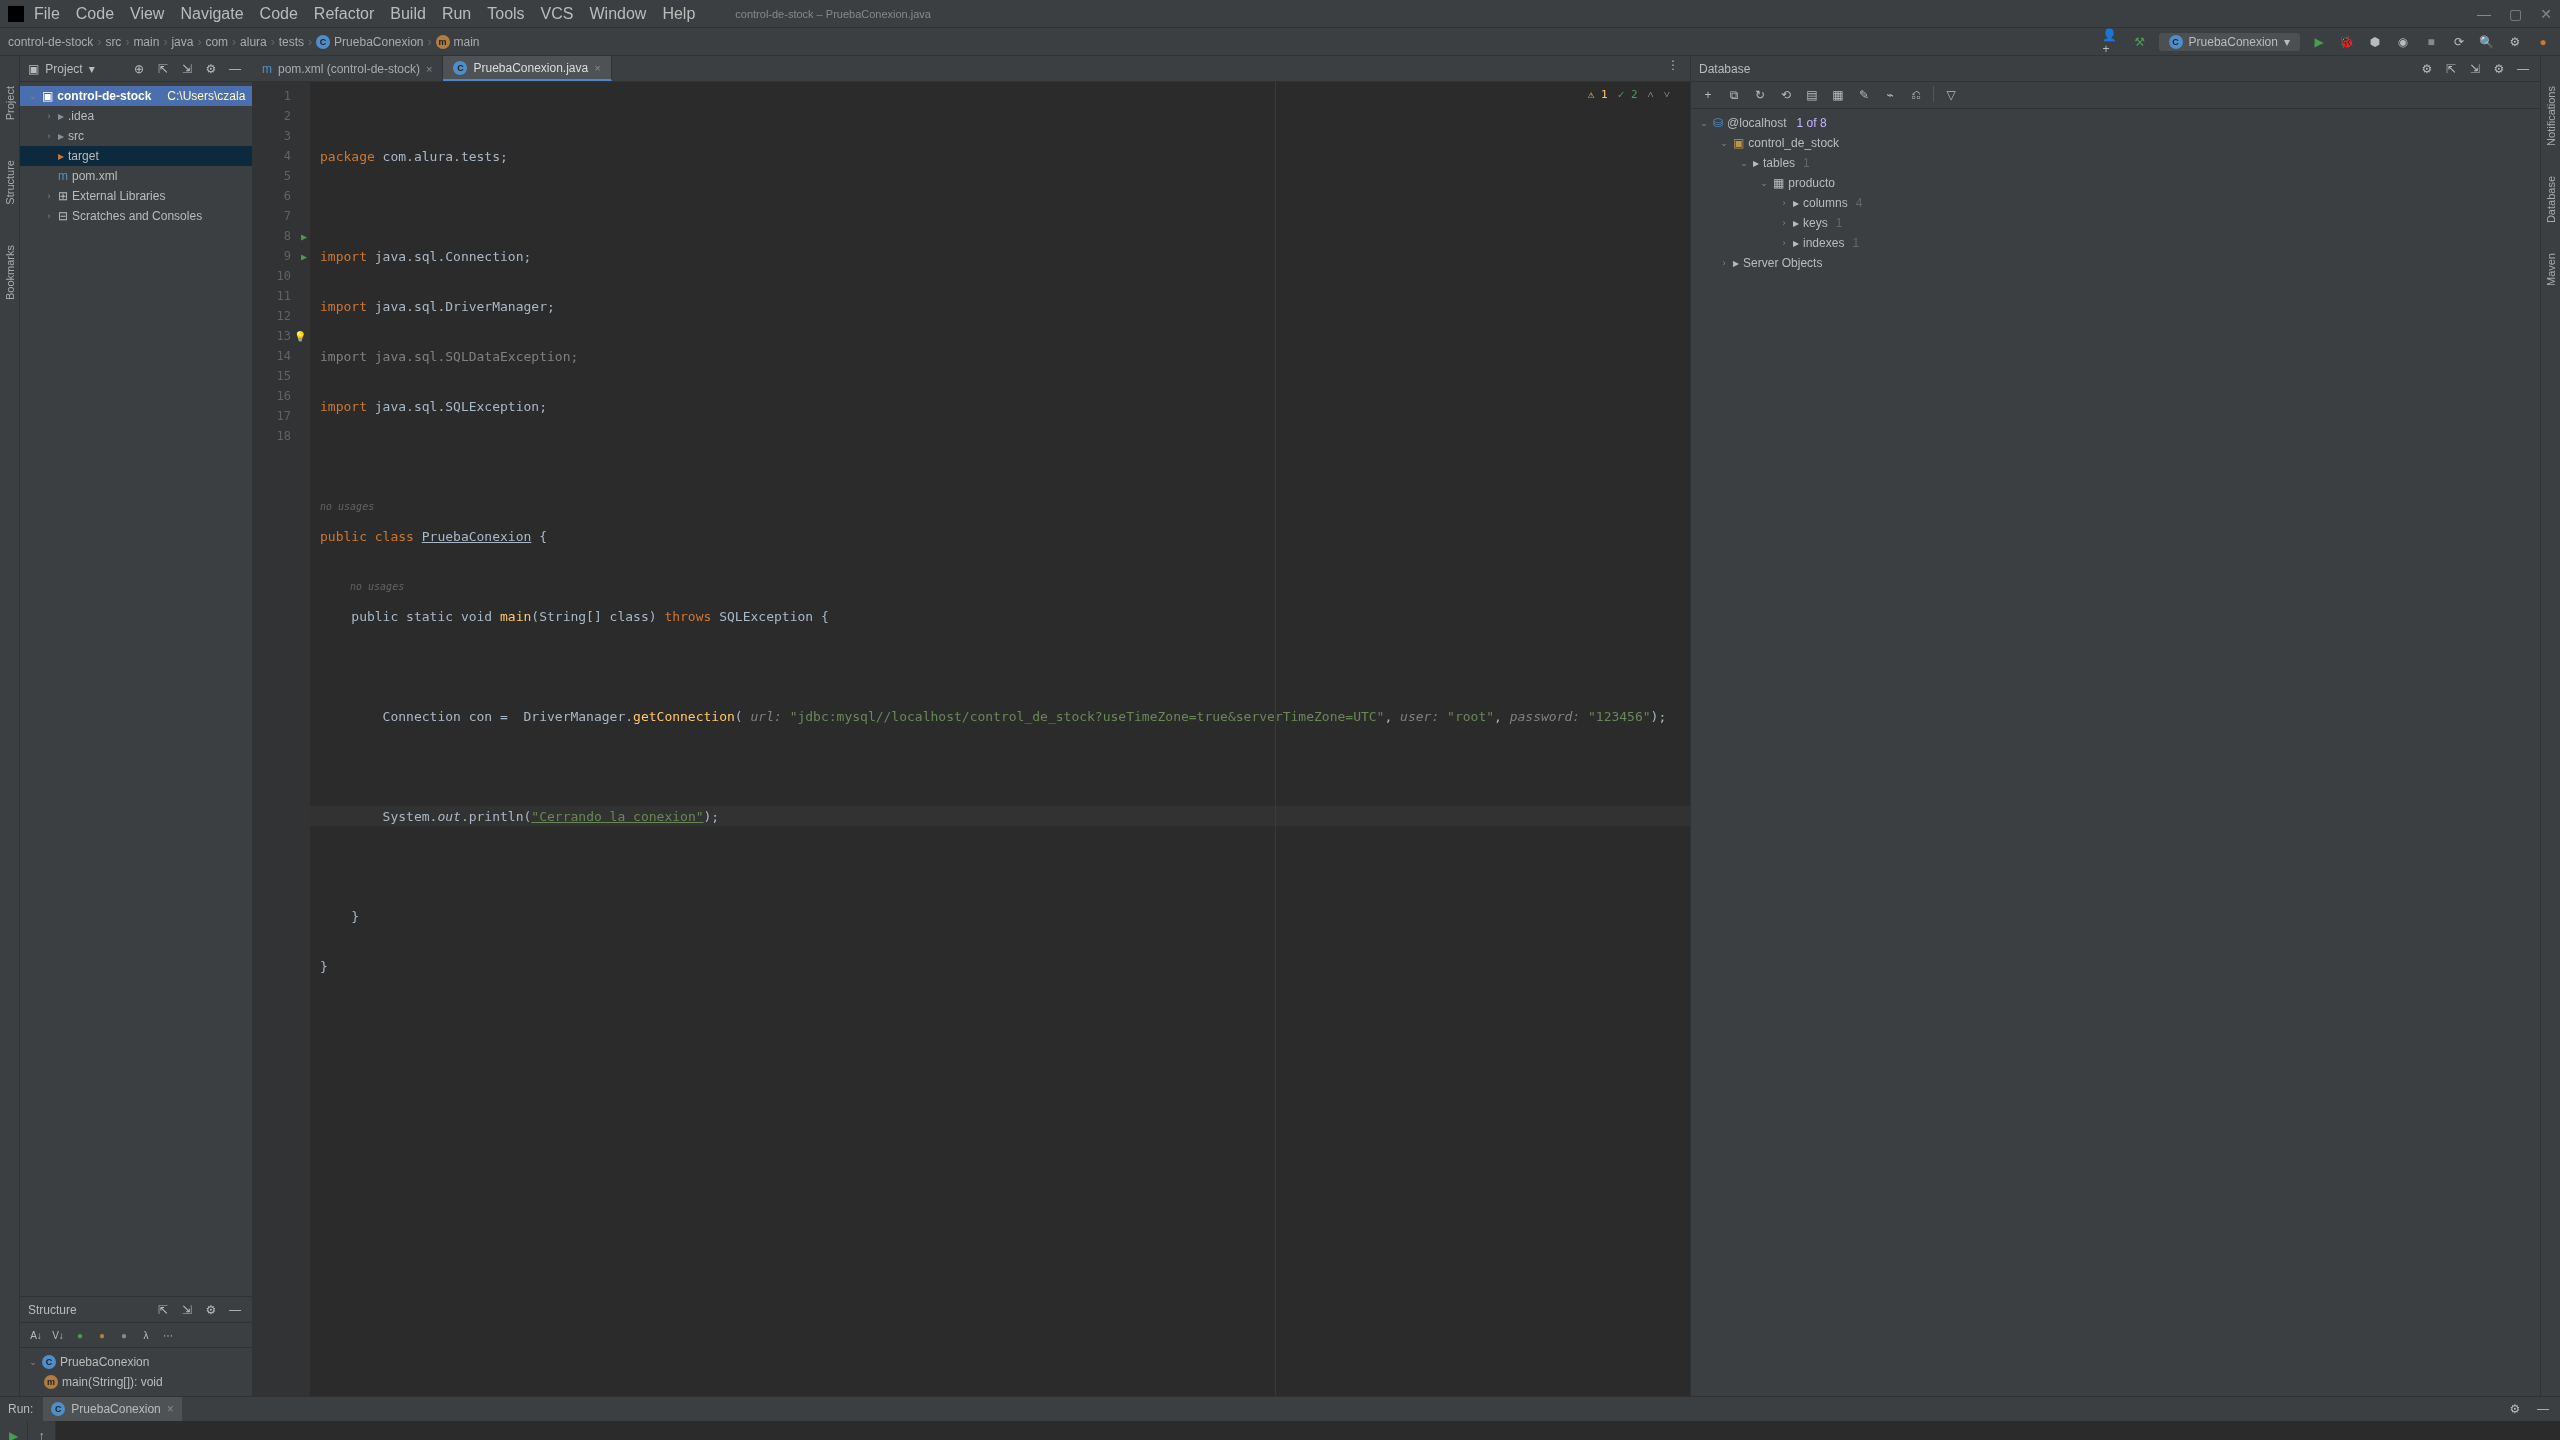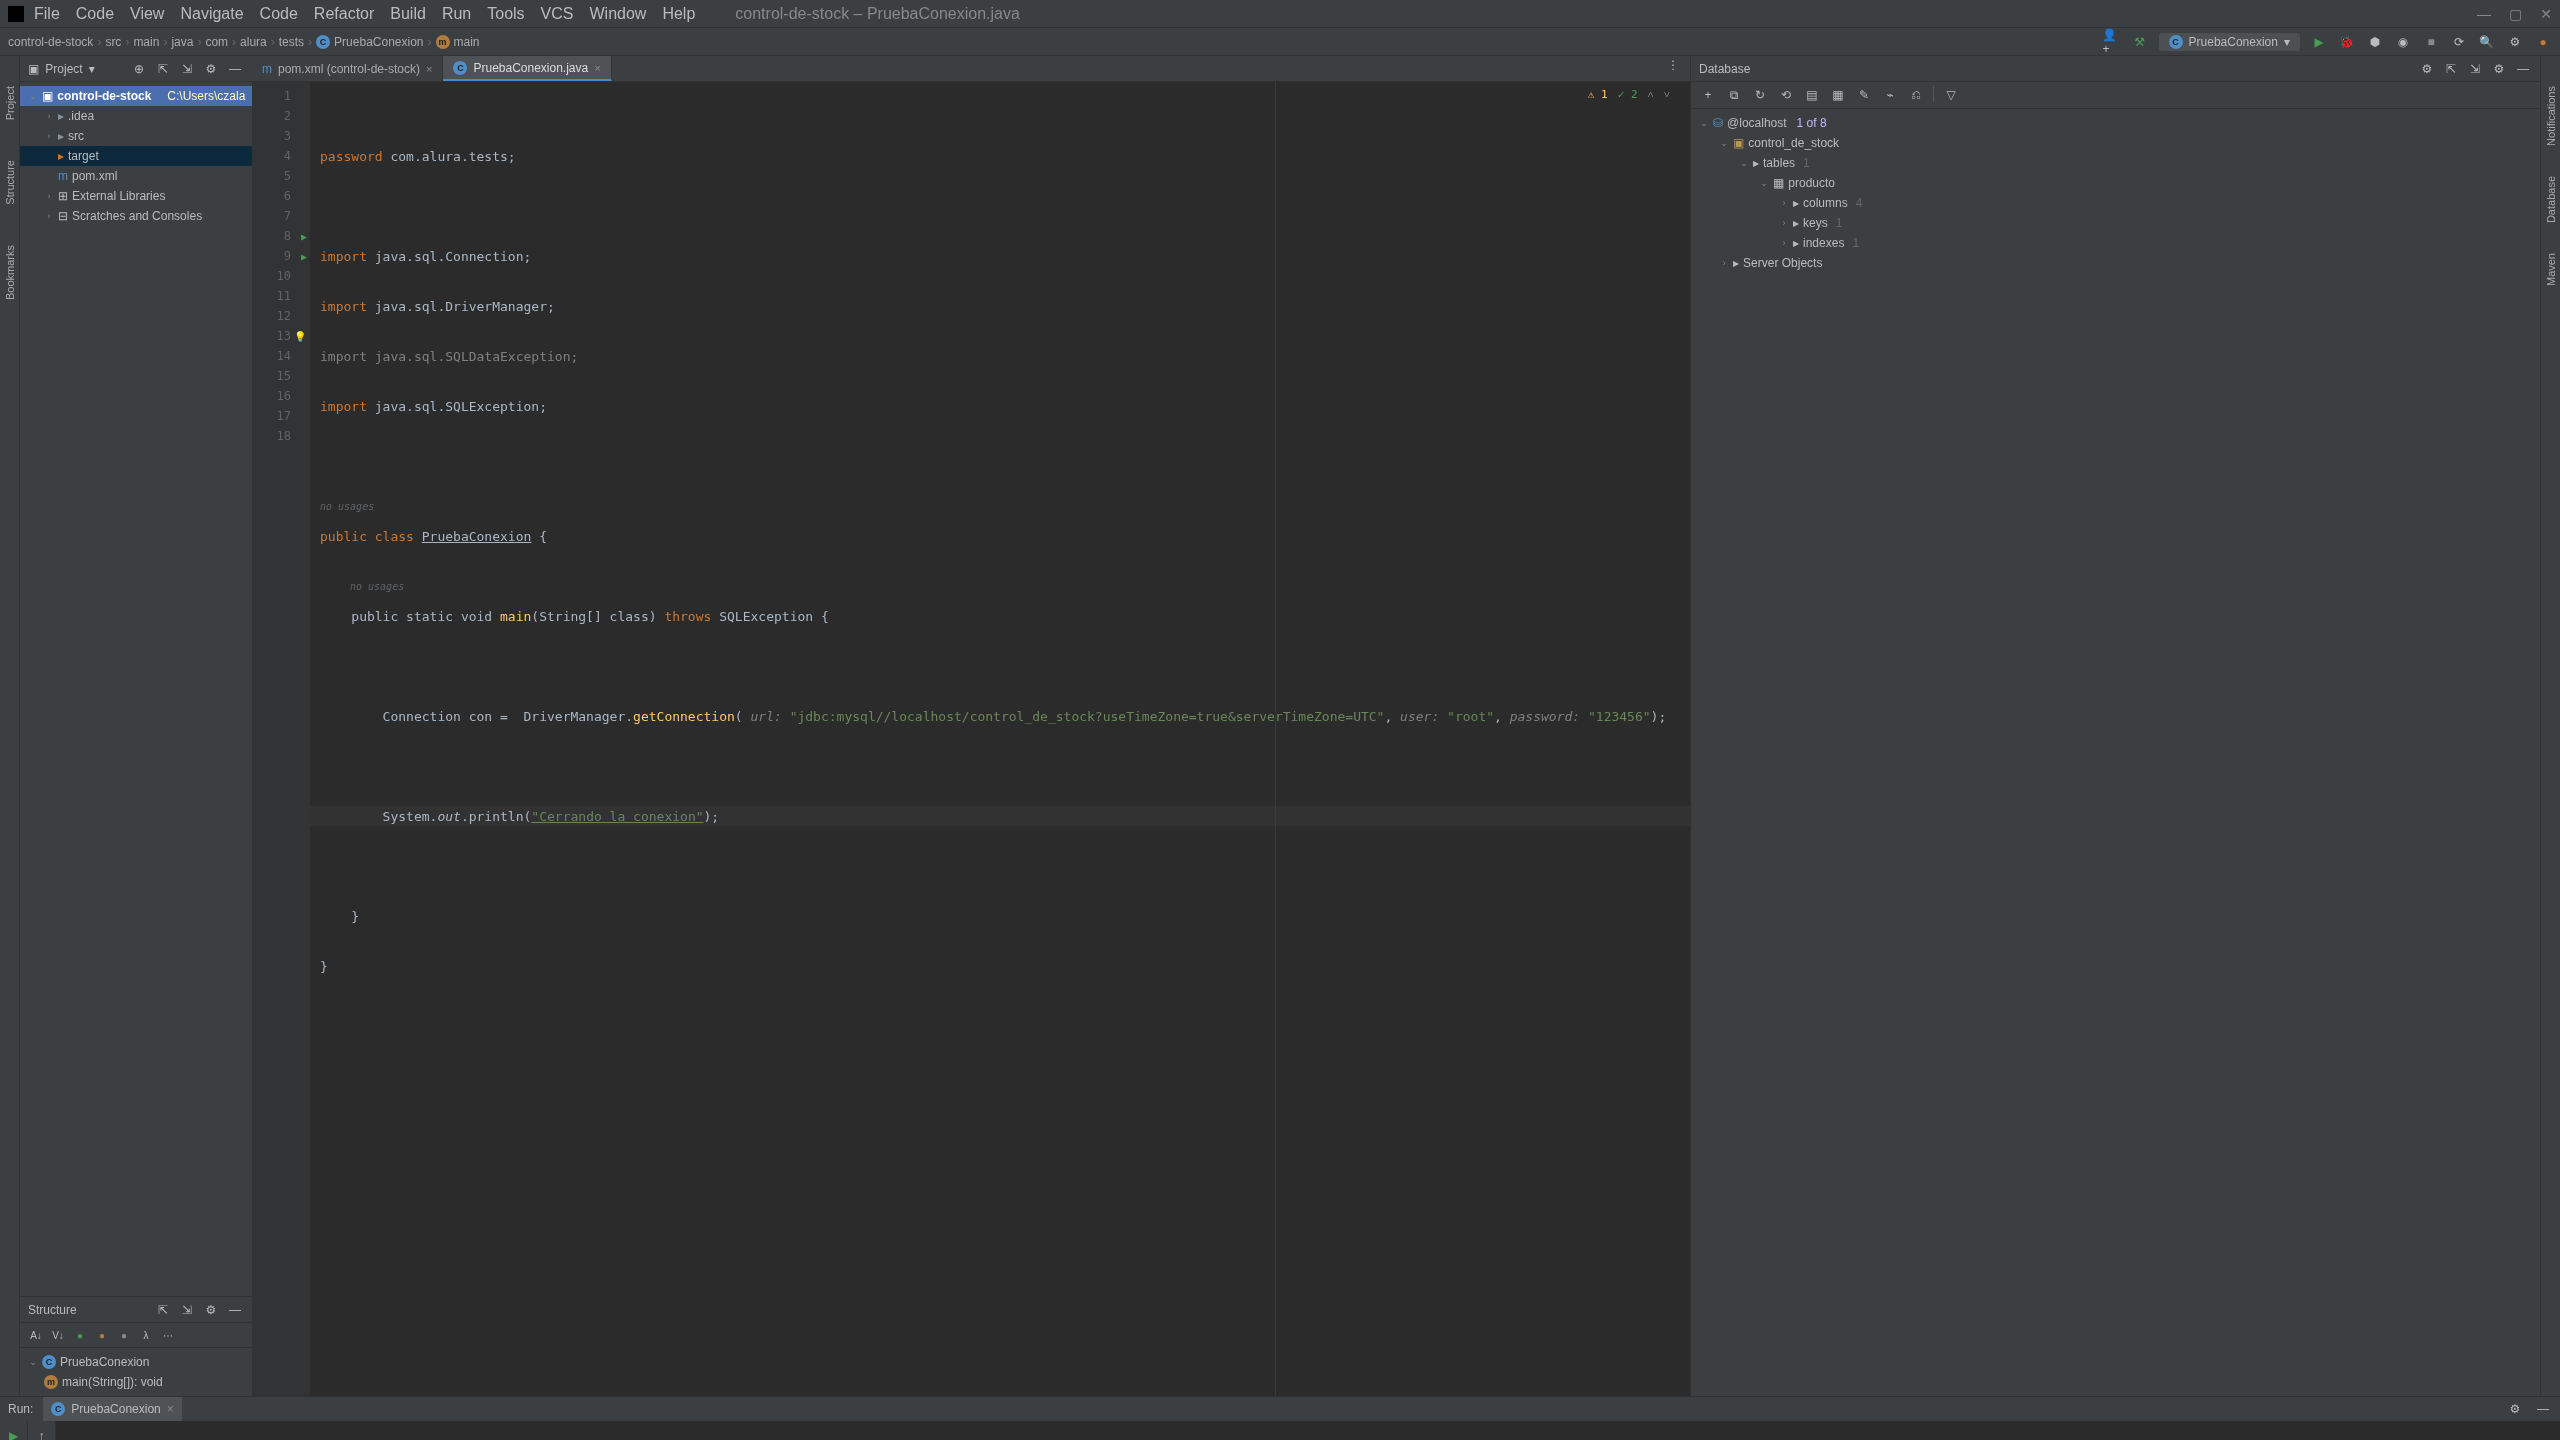--- a/index.html
+++ b/index.html
@@ -21,21 +21,21 @@
   padding: 0 8px;
   border-bottom: 1px solid #323232;
 }
 .titlebar .logo {
   width: 16px; height: 16px;
   background: #000;
   margin-right: 10px;
 }
 .menu-items { display: flex; gap: 16px; font-size: 16px; }
 .menu-items span { cursor: pointer; }
-.title-text { margin-left: 40px; color: #888; font-size: 16px; text-align: center; }
+.title-text { margin-left: 40px; color: #888; font-size: 11px; text-align: center; }
 .window-controls { margin-left: auto; display: flex; gap: 18px; font-size: 14px; color: #888; }
 
 .toolbar {
   height: 28px;
   background: #3c3f41;
   display: flex;
   align-items: center;
   padding: 0 8px;
   border-bottom: 1px solid #323232;
   font-size: 12px;
@@ -497,21 +497,21 @@
         <div class="gutter-row">17</div>
         <div class="gutter-row">18</div>
       </div>
       <div class="code">
         <div class="vline"></div>
         <div class="inspection-bar">
           <span style="color:#ffc66d">⚠ <span>1</span></span>
           <span style="color:#499c54">✓ <span>2</span></span>
           <span>˄</span><span>˅</span>
         </div>
-        <div class="code-line"><span class="kw">password</span><span class="type"> com.alura.tests;</span></div>
+        <div class="code-line"><span class="kw">package</span><span class="type"> com.alura.tests;</span></div>
         <div class="code-line"></div>
         <div class="code-line"><span class="kw">import</span><span class="type"> java.sql.Connection;</span></div>
         <div class="code-line"><span class="kw">import</span><span class="type"> java.sql.DriverManager;</span></div>
         <div class="code-line"><span class="comment">import java.sql.SQLDataException;</span></div>
         <div class="code-line"><span class="kw">import</span><span class="type"> java.sql.SQLException;</span></div>
         <div class="code-line"></div>
         <div class="code-line"><span class="hint">no usages</span></div>
         <div class="code-line" style="margin-top:-20px"><span class="kw">public class</span><span class="type"> </span><span class="type underline">PruebaConexion</span><span class="type"> {</span></div>
         <div class="code-line"><span class="hint" style="padding-left:30px">no usages</span></div>
         <div class="code-line" style="margin-top:-20px"><span class="type">    public static void </span><span class="method">main</span><span class="type">(String[] class) </span><span class="kw">throws</span><span class="type"> SQLException {</span></div>

